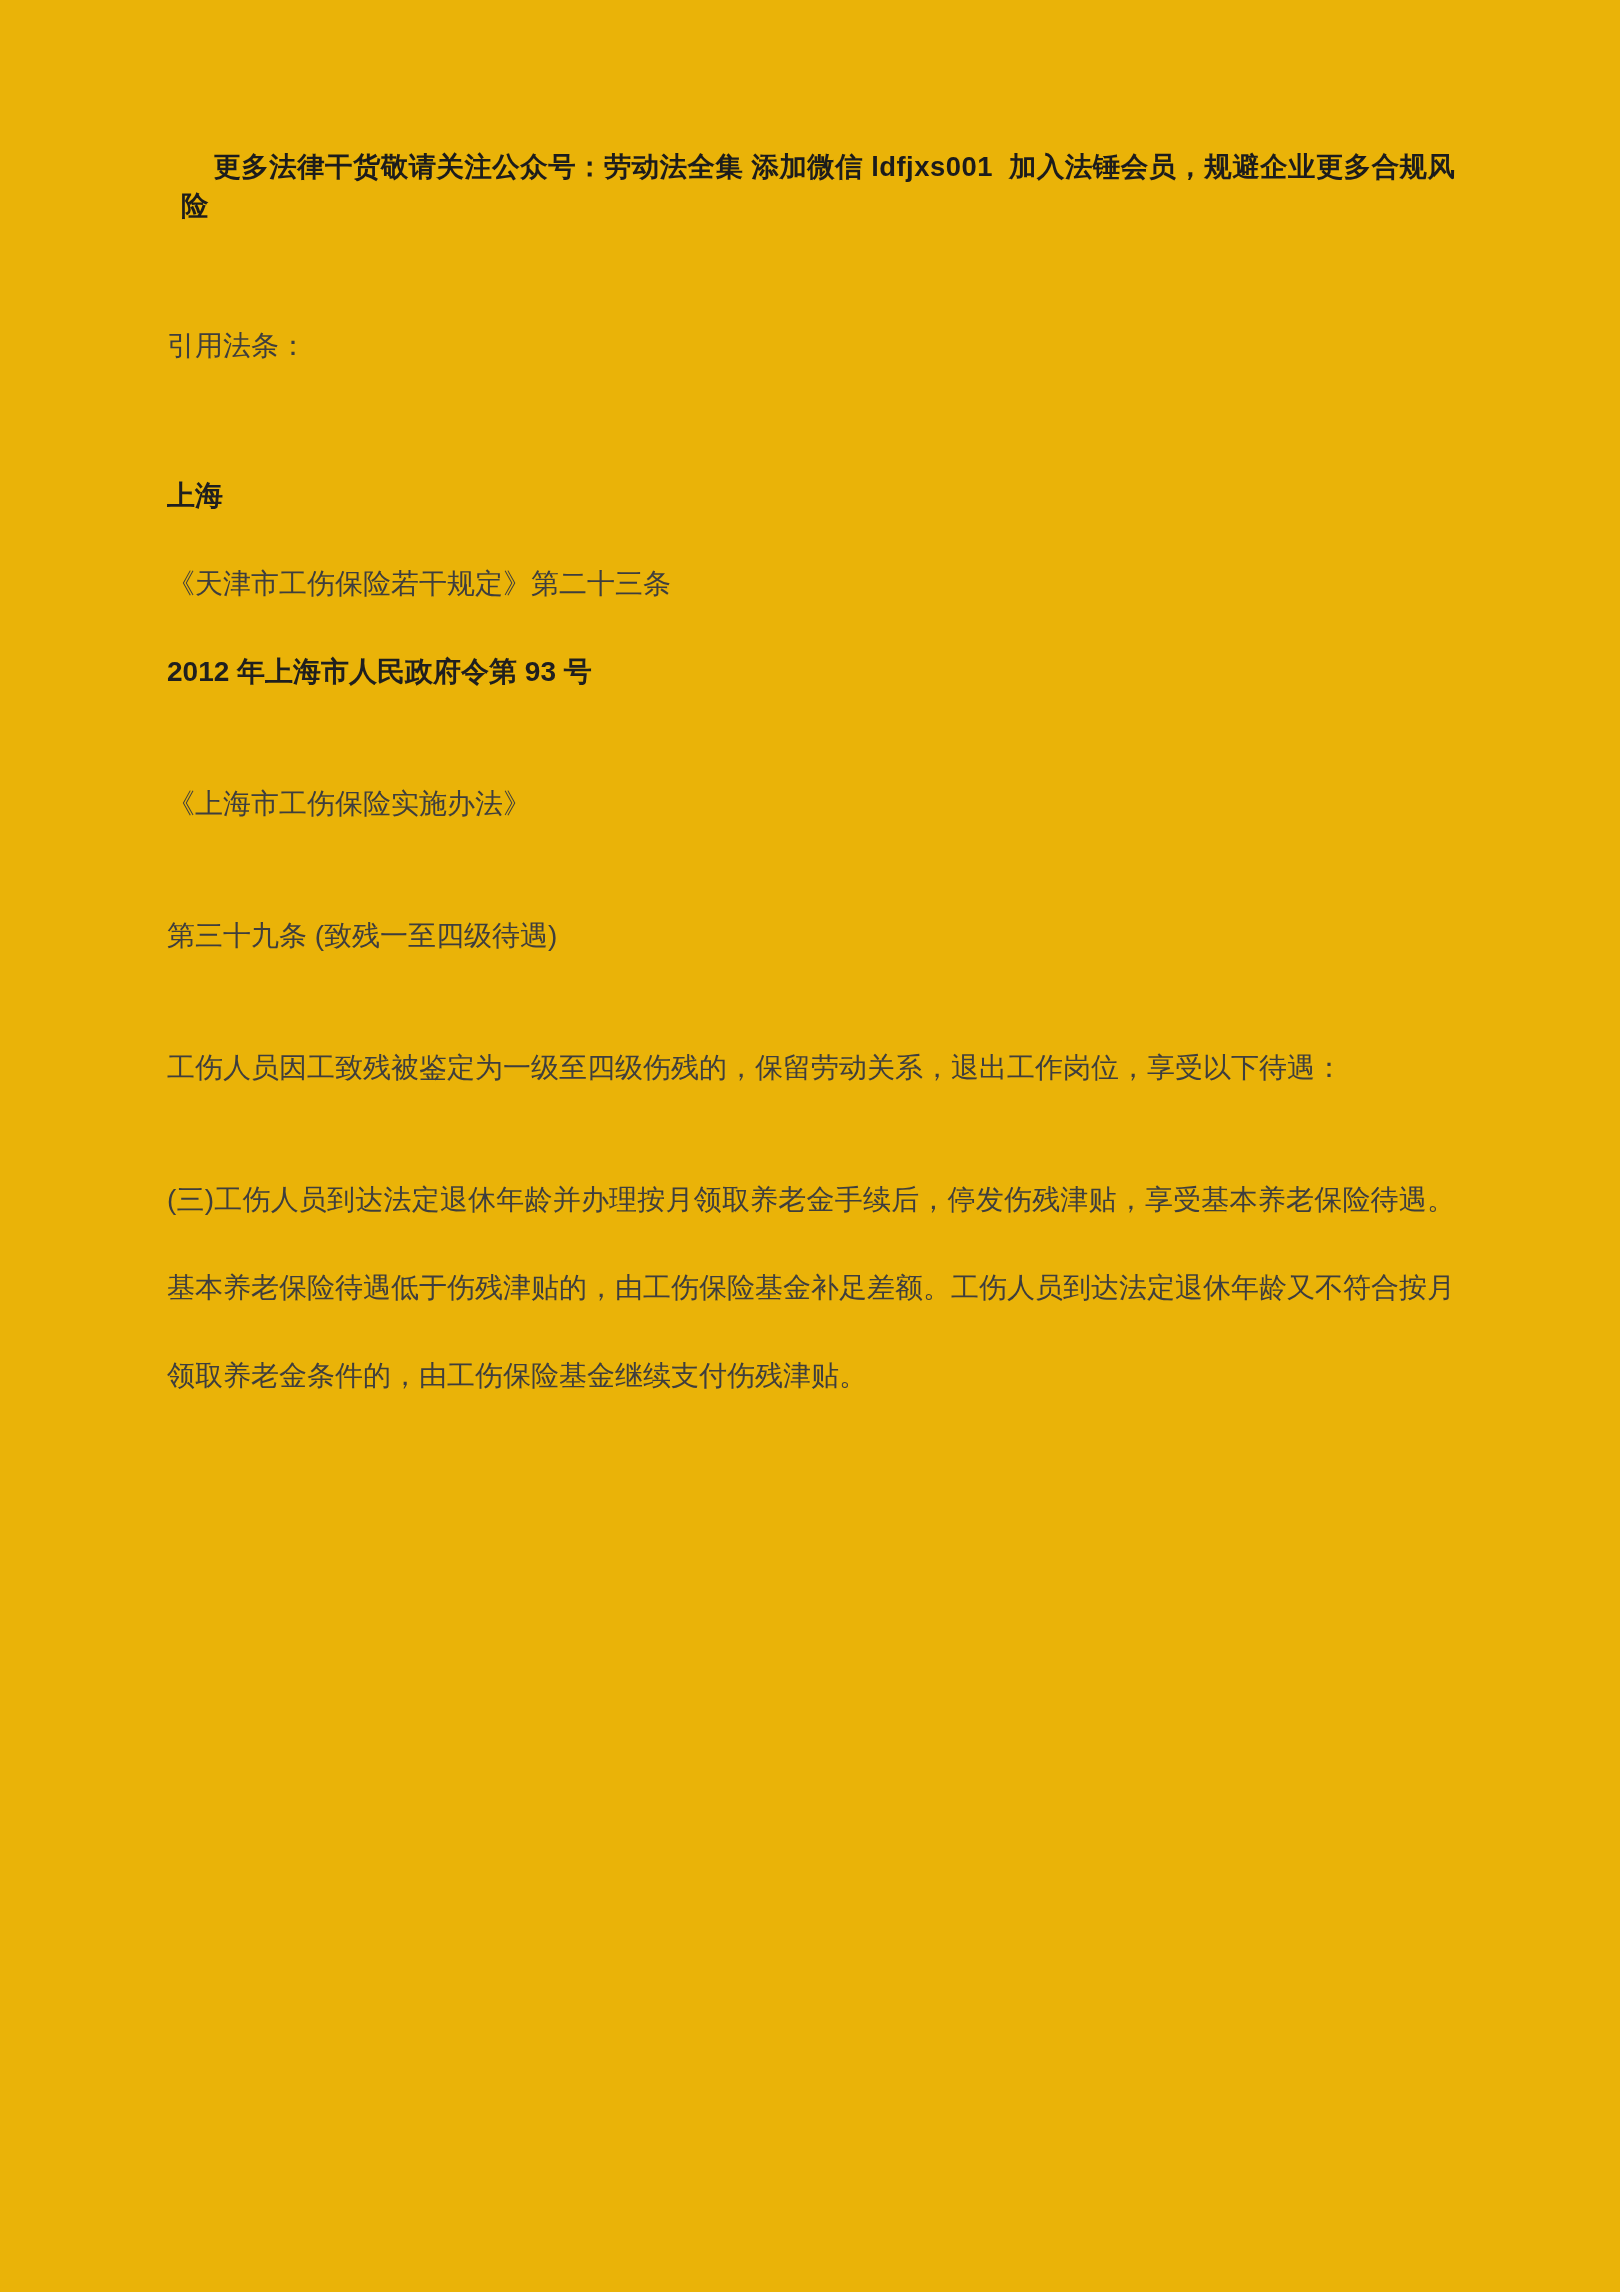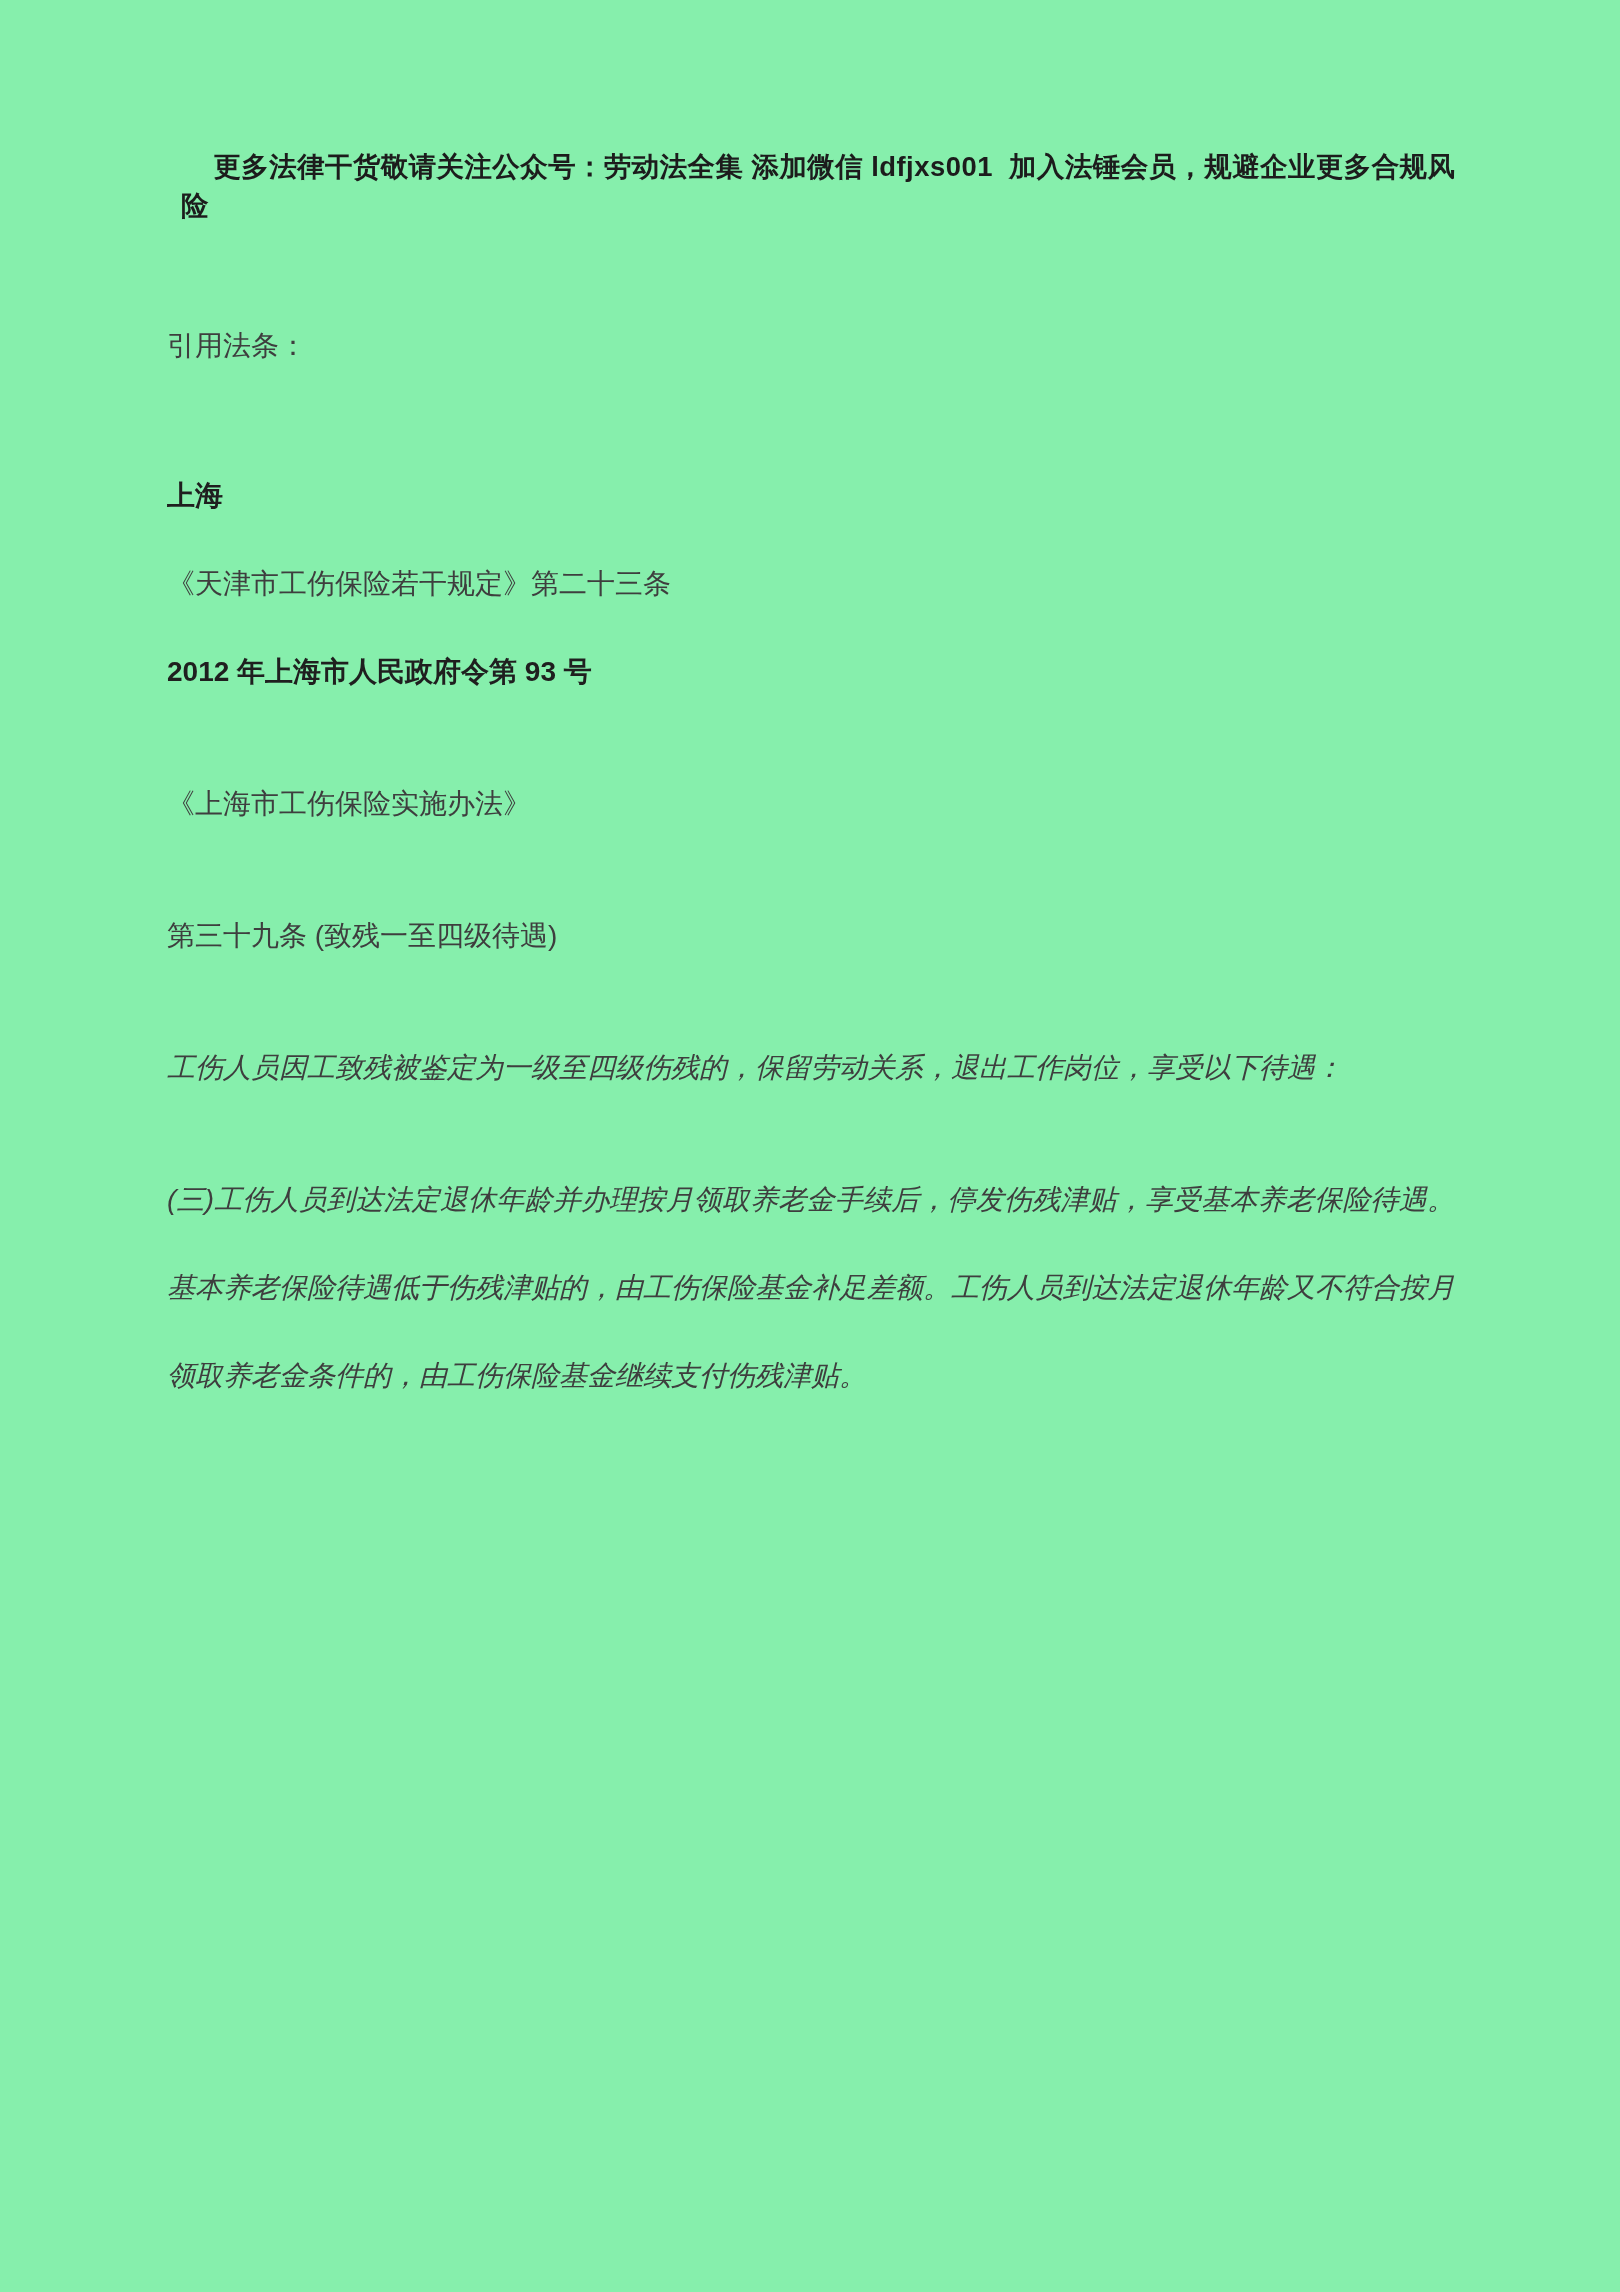--- a/index.html
+++ b/index.html
@@ -5,21 +5,21 @@
 <style>
   html, body {
     margin: 0;
     padding: 0;
     background: #ffffff;
   }
   .page {
     position: relative;
     width: 1620px;
     height: 2293px;
-    background: #86efac;
+    background: #eab308;
     overflow: hidden;
     font-family: "Liberation Sans", sans-serif;
     box-sizing: border-box;
   }
   .page-header {
     padding: 108px 157px 0 181px;
     font-size: 27.4px;
     font-weight: 700;
     color: #1c1c1c;
     line-height: 39px;
@@ -40,21 +40,20 @@
   }
   .para.quote-ref {
     margin-bottom: 62px;
   }
   .heading-bold {
     font-weight: 700;
     color: #1f1f1f;
   }
   .body-just {
     text-align: justify;
-    font-style: italic;
   }
 </style>
 </head>
 <body>
 
 <div class="page">
 
   <div class="page-header">
     <span>更多法律干货敬请关注公众号：劳动法全集 添加微信 ldfjxs001  加入法锤会员，规避企业更多合规风险</span>
   </div>

